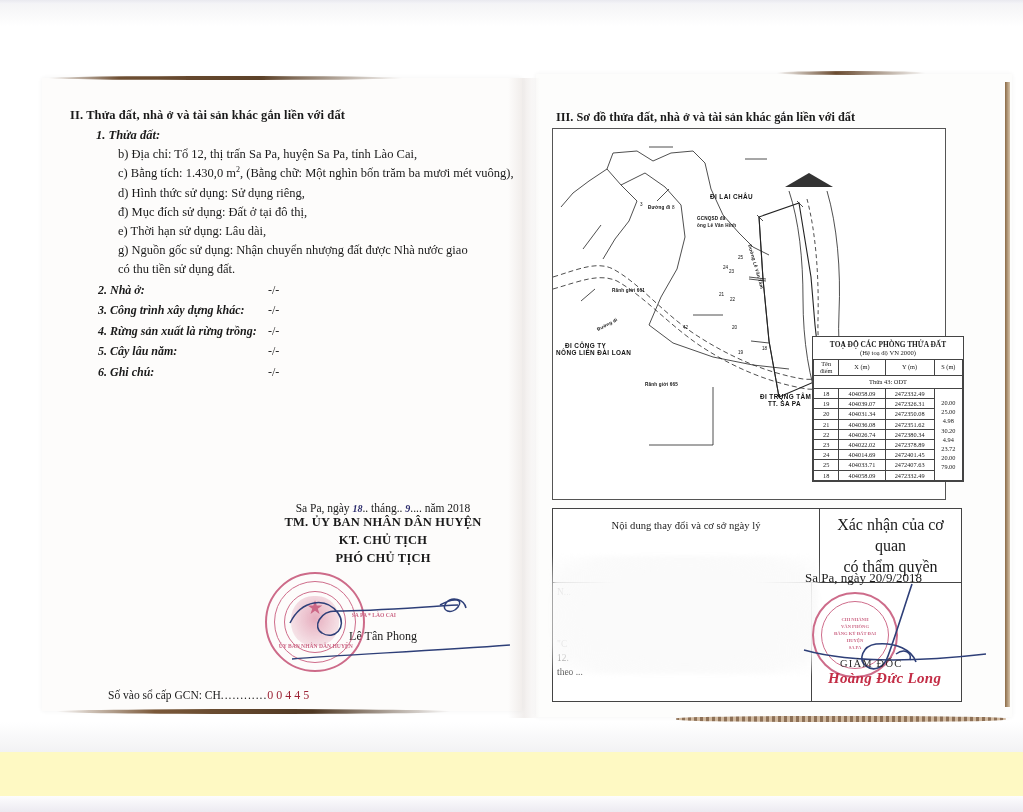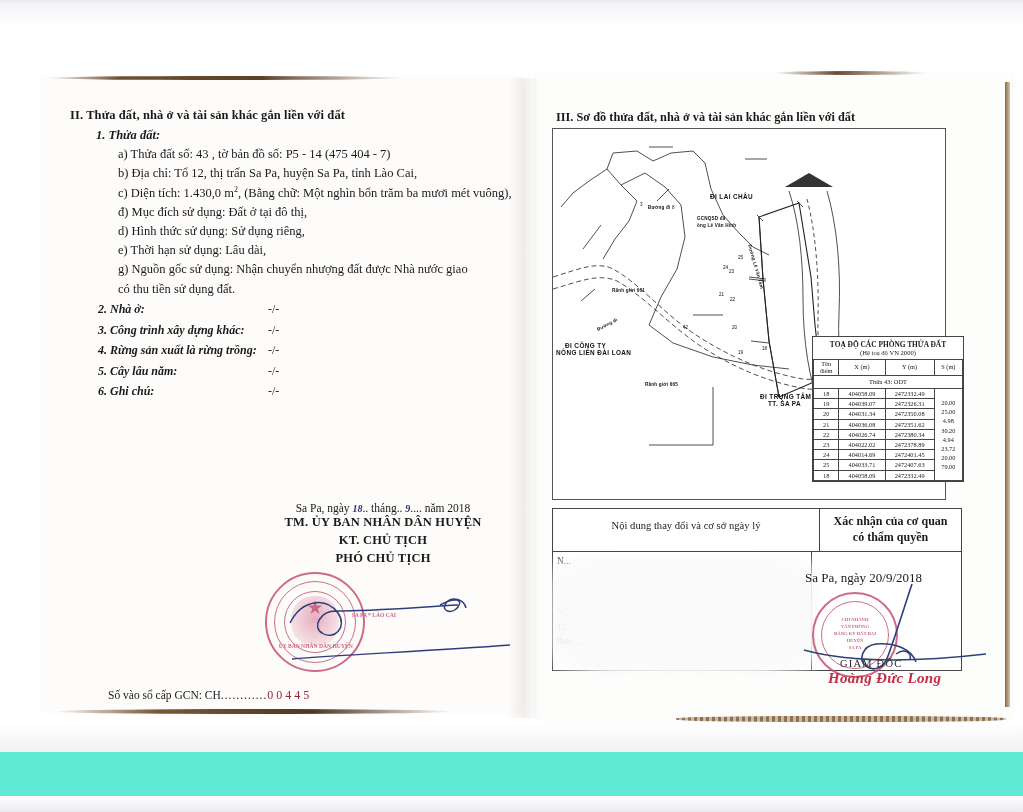--- a/index.html
+++ b/index.html
@@ -1,18 +1,18 @@
 <!DOCTYPE html>
 <html><head>
 <meta charset="utf-8">
 <style>
   html,body{margin:0;padding:0;background:#fff;}
   body{width:1023px;height:812px;overflow:hidden;font-family:"Liberation Serif",serif;color:#1a1a1a;}
 
-  #stage{position:relative;width:1023px;height:812px;background:#5eead4;}
+  #stage{position:relative;width:1023px;height:812px;background:#fef9c3;}
 
   
   .page-photo{position:absolute;left:0;top:4px;width:1023px;height:748px;
      background:linear-gradient(180deg,#f4f4f6 0%,#ffffff 3%,#ffffff 96%,#f2f2f4 100%);}
   .top-strip{position:absolute;left:0;top:0;width:1023px;height:6px;
      background:linear-gradient(180deg,#e9e9ef,#fbfbfd);}
   .bottom-strip{position:absolute;left:0;top:796px;width:1023px;height:16px;
      background:linear-gradient(180deg,#fdfdfe,#eceaf1);}
 
   
@@ -102,21 +102,21 @@
   .coord .cx{text-align:center;width:31%;}
   .coord .cy{text-align:center;width:33%;}
   .coord .cs{text-align:center;width:19%;}
   .coord .band{text-align:center;font-size:6.4px;height:12px;line-height:12px;}
 
   
   .s4{position:absolute;left:552px;top:508px;width:408px;border:1px solid #444;background:#fff;}
   .s4 .title{text-align:center;font-weight:bold;font-size:11.3px;padding:5px 0 5px;border-bottom:1px solid #444;}
   .s4 .hrow{display:flex;border-bottom:1px solid #444;}
   .s4 .hrow .c1{flex:0 0 258px;text-align:center;font-size:10.6px;padding:11px 4px;border-right:1px solid #444;}
-  .s4 .hrow .c2{flex:1;text-align:center;font-size:12px;padding:5px 4px;line-height:1.32;font-weight:bold;}
+  .s4 .hrow .c2{flex:1;text-align:center;font-size:16px;padding:5px 4px;line-height:1.32;}
   .s4 .brow{display:flex;height:118px;}
   .s4 .brow .c1{flex:0 0 258px;border-right:1px solid #444;position:relative;}
   .s4 .brow .c2{flex:1;position:relative;}
   .s4 .ghost{position:absolute;font-size:9.5px;color:#3a3a3a;}
   .redact{position:absolute;left:552px;top:556px;width:266px;height:118px;
      background:radial-gradient(ellipse at 50% 50%,#fafafa 55%,rgba(250,250,250,.88) 78%,rgba(250,250,250,0) 100%);
      filter:blur(2px);}
   .s4date{position:absolute;left:805px;top:570px;font-size:13px;}
   .gd-title{position:absolute;left:840px;top:658px;font-size:10.5px;letter-spacing:1.2px;color:#2a2a2a;}
   .gd-name{position:absolute;left:828px;top:670px;font-size:15px;color:#c32c45;font-style:italic;font-weight:bold;
@@ -133,25 +133,24 @@
 
   <div class="sheet-left"></div>
   <div class="sheet-right"></div>
   <div class="right-edge"></div>
   <div class="spine-shade"></div>
 
   <div class="L">
     <div class="sec-head">II.  Thửa đất, nhà ở và tài sản khác gắn liền với đất</div>
     <div class="sub-head">1. Thửa đất:</div>
 
-    <div class="line">a) Thửa đất số: 43 , tờ bản đồ số: P5 - 14 (475 404 - 7)</div>
     <div class="line">b) Địa chỉ:  Tổ 12, thị trấn Sa Pa, huyện Sa Pa, tỉnh Lào Cai,</div>
-    <div class="line"><span>c) Diện tích: 1.430,0 m</span><span class="sup">2</span><span>, (Bằng chữ: Một nghìn bốn trăm ba mươi mét vuông),</span></div>
+    <div class="line"><span>c) Bằng tích: 1.430,0 m</span><span class="sup">2</span><span>, (Bằng chữ: Một nghìn bốn trăm ba mươi mét vuông),</span></div>
+    <div class="line">d) Hình thức sử dụng: Sử dụng riêng,</div>
     <div class="line">đ) Mục đích sử dụng: Đất ở tại đô thị,</div>
-    <div class="line">d) Hình thức sử dụng: Sử dụng riêng,</div>
     <div class="line">e) Thời hạn sử dụng: Lâu dài,</div>
     <div class="line">g) Nguồn gốc sử dụng: Nhận chuyển nhượng đất được Nhà nước giao</div>
     <div class="line">có thu tiền sử dụng đất.</div>
 
     <div class="itemrow">
       <span class="lb" style="width:170px">2. Nhà ở:</span>
       <span class="vl">-/-</span>
     </div>
     <div class="itemrow">
       <span class="lb" style="width:170px">3. Công trình xây dựng khác:</span>
@@ -175,20 +174,21 @@
     <div class="sig-date">
       <span>Sa Pa, ngày</span>
       <span class="hand">18</span><span>..</span>
       <span>tháng</span><span>..</span>
       <span class="hand">9</span><span>....</span>
       <span>năm 2018</span>
     </div>
     <div class="sig-b">TM. ỦY BAN NHÂN DÂN HUYỆN</div>
     <div class="sig-b">KT. CHỦ TỊCH</div>
     <div class="sig-b">PHÓ CHỦ TỊCH</div>
+    <div class="sig-name">Lê Tân Phong</div>
   </div>
 
   <div class="stamp stamp-left">
     <div class="ring2"></div>
     <div class="ring3"></div>
     <div class="inner"></div>
     <div class="star">★</div>
     <div class="ctxt">
       <span style="transform:rotate(-120deg) translate(0,-42px) rotate(120deg)">ỦY BAN NHÂN DÂN HUYỆN</span>
       <span style="transform:rotate(75deg) translate(0,-38px) rotate(-75deg)">SA PA * LÀO CAI</span>

